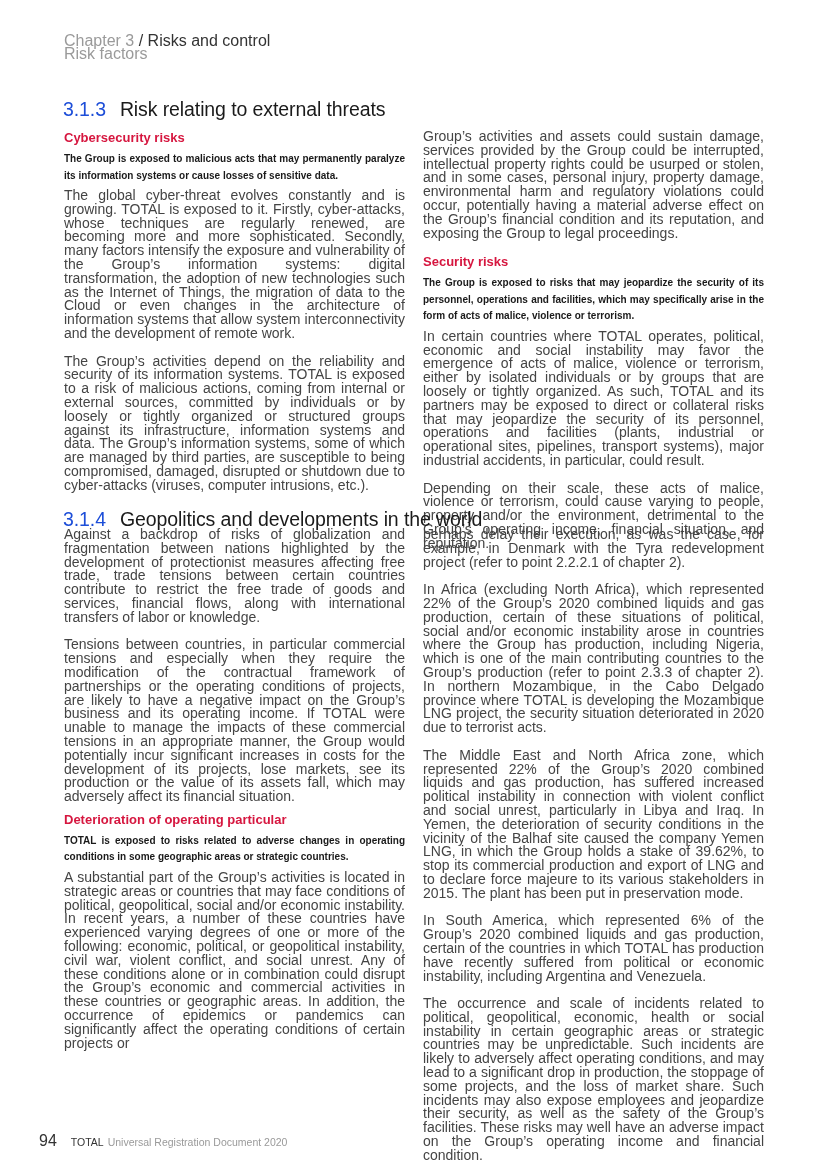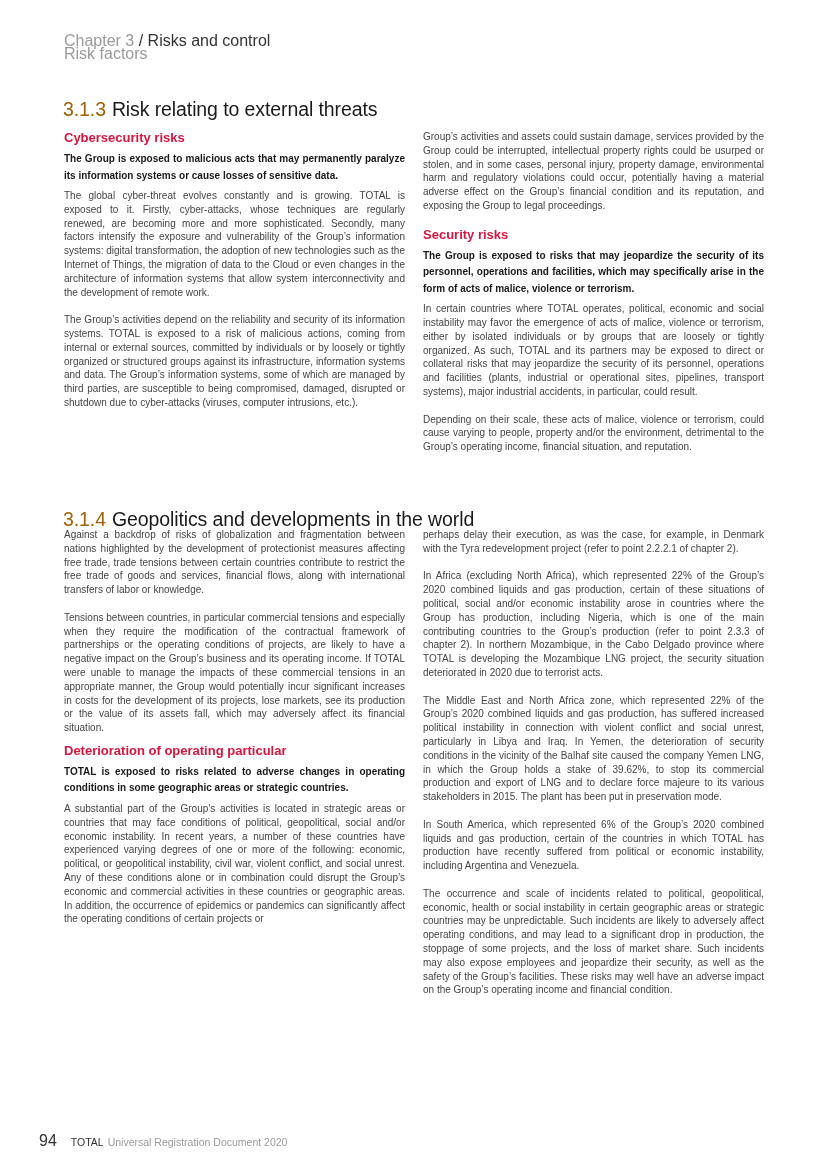--- a/index.html
+++ b/index.html
@@ -1,27 +1,27 @@
 <!DOCTYPE html>
 <html><head>
 <meta charset="utf-8">
 <style>
   html, body { margin: 0; padding: 0; background: #ffffff; }
   body { width: 826px; height: 1168px; position: relative; overflow: hidden;
          font-family: "Liberation Sans", sans-serif; color: #333; }
   .header { position: absolute; left: 64px; top: 34px; font-size: 16px; line-height: 13px; color: #9a9a9a; }
   .header .chap-sec { color: #333; }
   .h2 { position: absolute; left: 63px; font-size: 19.5px; font-weight: normal; color: #1a1a1a; margin: 0; letter-spacing: -0.1px; white-space: nowrap; }
-  .h2 .num { color: #a16207; margin-right: 6px; }
+  .h2 .num { color: #1d4ed8; margin-right: 14px; }
   .col { position: absolute; width: 341px; }
   .col.left { left: 64px; }
   .col.right { left: 423px; }
   .h3 { color: #d6163f; font-weight: bold; font-size: 13px; line-height: 16px; margin: 0 0 5px 0; }
   .lead { color: #1a1a1a; font-weight: bold; font-size: 10px; line-height: 16.5px; text-align: justify; margin: 0 0 5px 0; }
-  p.body { font-size: 10px; line-height: 13.8px; color: #444; text-align: justify; margin: 0 0 13.8px 0; }
+  p.body { font-size: 14px; line-height: 13.8px; color: #444; text-align: justify; margin: 0 0 13.8px 0; }
   .footer { position: absolute; left: 39px; top: 1132px; font-size: 10.5px; color: #9a9a9a; white-space: nowrap; }
   .footer .page { color: #333; font-size: 16px; margin-right: 14px; }
   .footer .brand { color: #333; margin-right: 4px; }
 </style>
 </head>
 <body>
 
 <div class="header">
   <div>
     <span>Chapter 3</span><span class="chap-sec"> / </span><span class="chap-sec">Risks and control</span>

